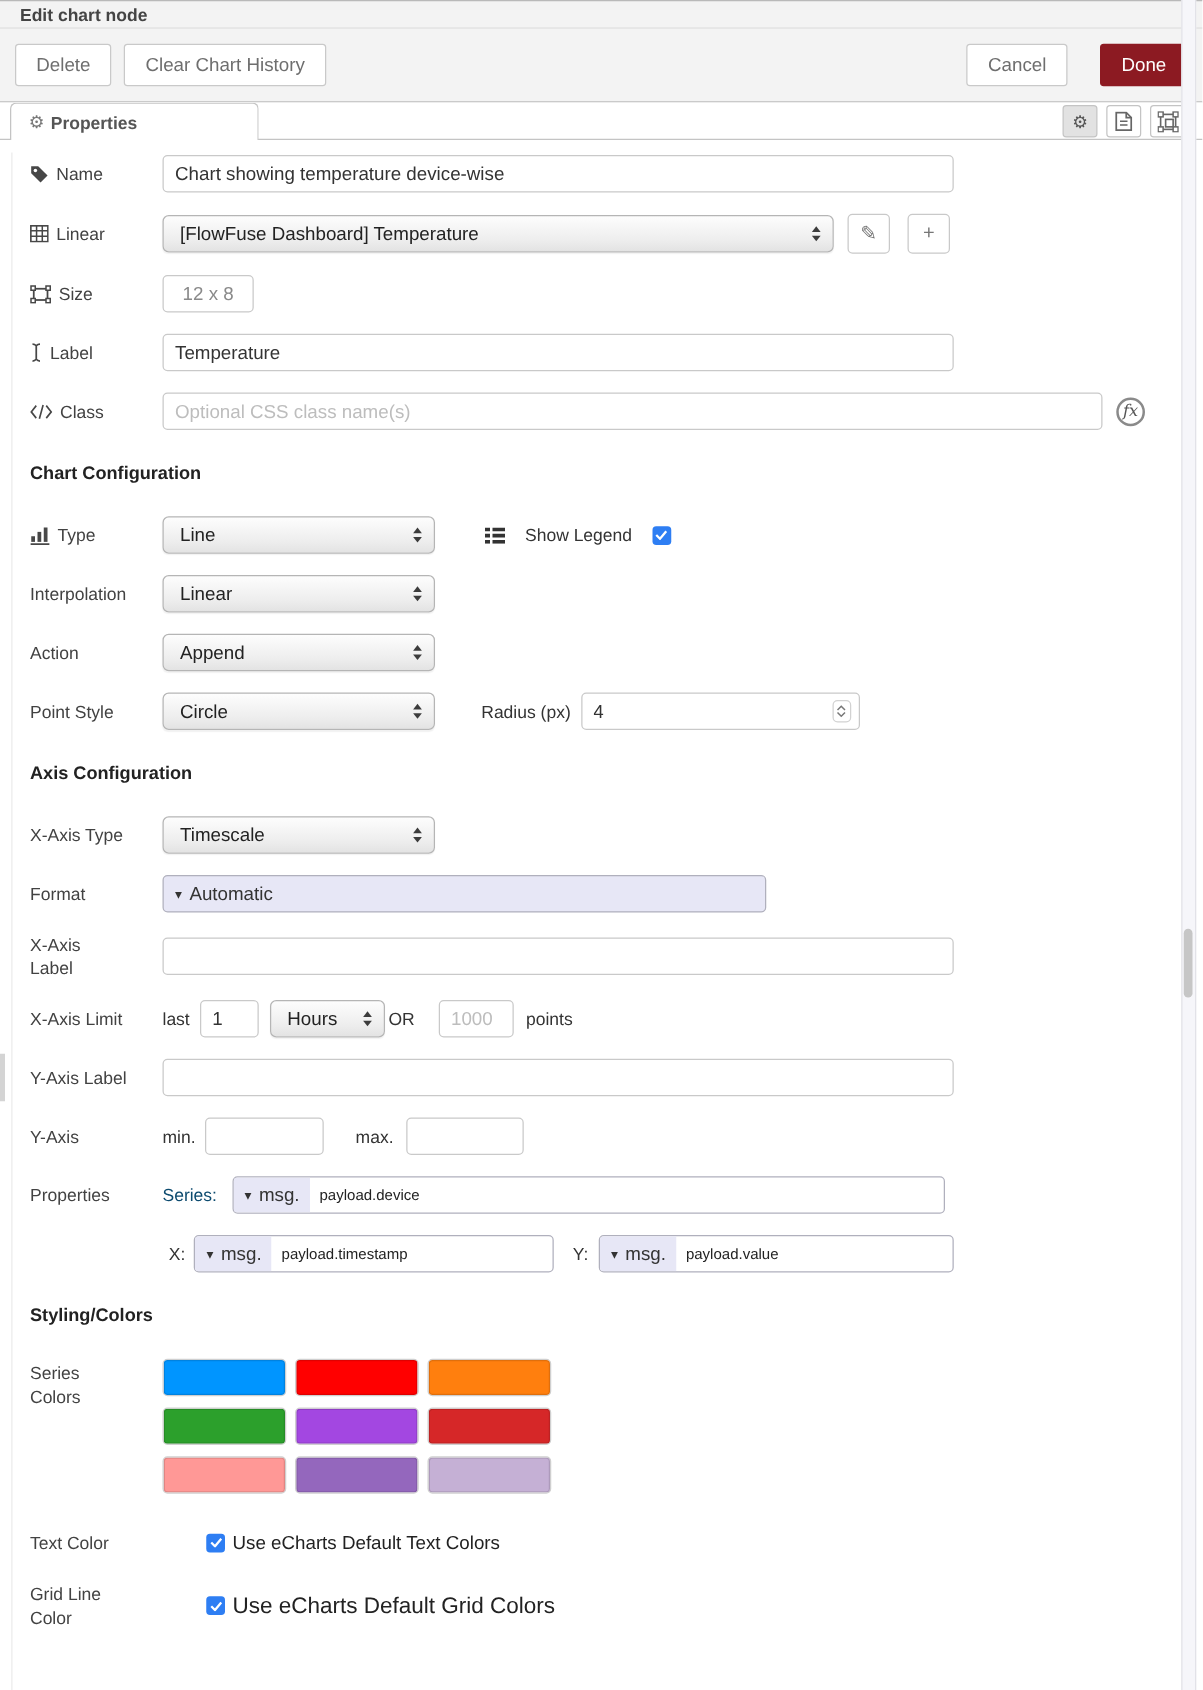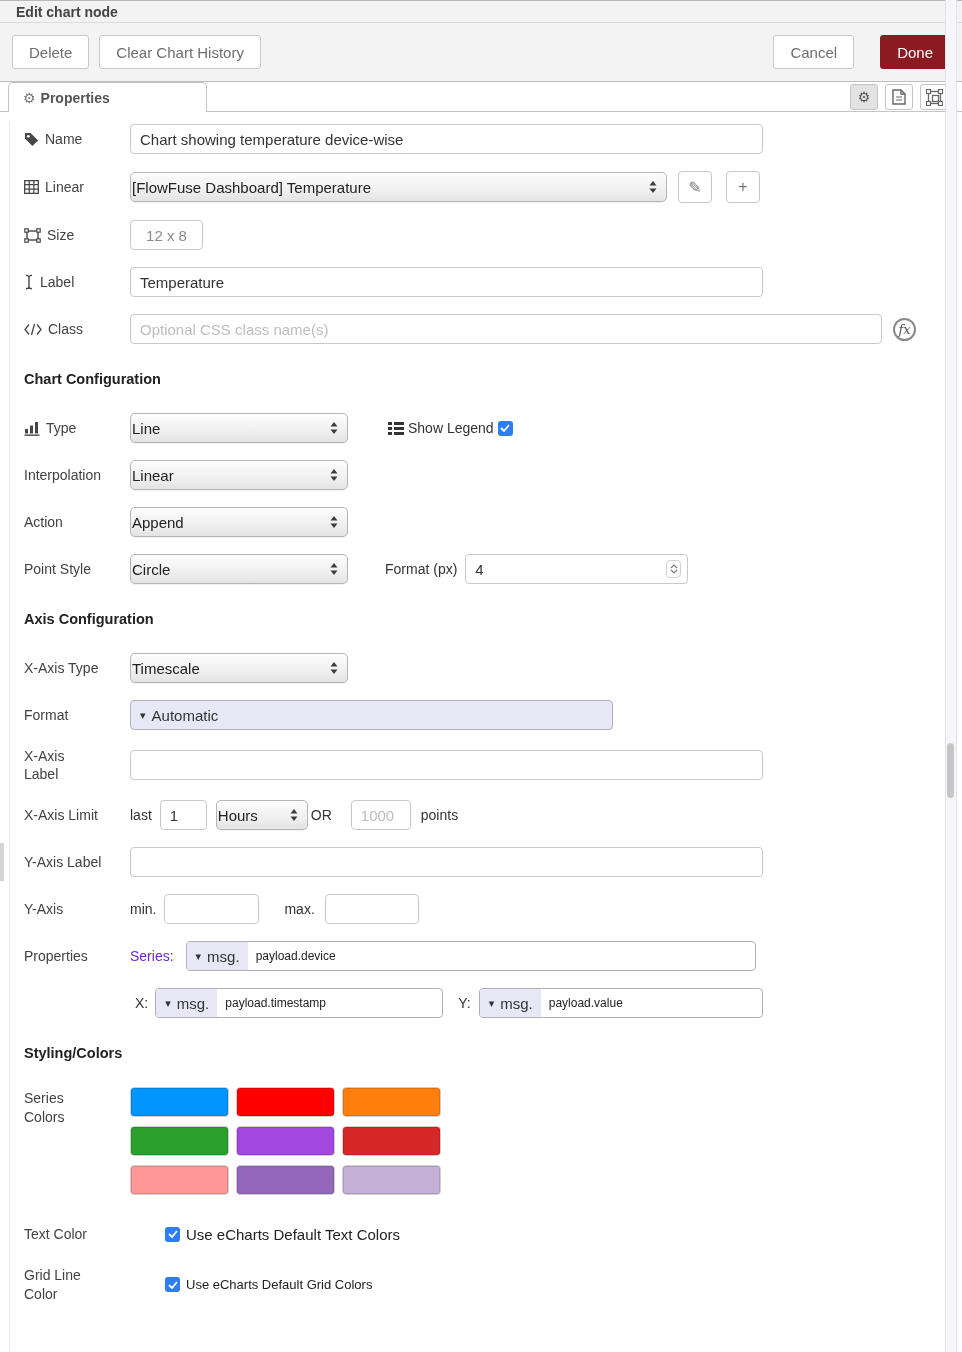--- a/index.html
+++ b/index.html
@@ -34,21 +34,21 @@
   .rlabel svg, .rlabel .gchar { flex:none; }
   input[type=text] { height:30px; border:1px solid #c9c9c9; border-radius:4px; padding:0 9px;
     font-size:15px; color:#333; font-family:inherit; outline:none; }
   input::placeholder { color:#bdbdbd; }
   .w-full { width:633px; }
   .section { font-weight:bold; color:#222; margin:27px 0 26px 0; font-size:14.5px; }
   
   .mselect { height:30px; border:1px solid #b5b5b5; border-radius:5px;
     background:linear-gradient(#fdfdfd,#ededed 70%,#e3e3e3);
     box-shadow:0 1px 1px rgba(0,0,0,.06); display:inline-flex; align-items:center;
-    padding:0 8px 0 1px; cursor:pointer; color:#222; font-size:15px; }
+    padding:0 8px 0 13px; cursor:pointer; color:#222; font-size:15px; }
   .mselect .sel-text { flex:1; }
   .w-select { width:218px; }
   
   .tinput { height:30px; border:1px solid #b0b0bd; border-radius:4px; display:inline-flex;
     align-items:stretch; overflow:hidden; background:#fff; }
   .tprefix { background:#e7e7f6; display:flex; align-items:center; gap:6px; padding:0 8px 0 9px;
     color:#333; font-size:15px; cursor:pointer; }
   .tcaret { font-size:11px; color:#333; }
   .tvalue { display:flex; align-items:center; padding:0 8px; color:#222; font-size:12px; flex:1; }
   .tinput.solid { background:#e7e7f6; }
@@ -63,21 +63,21 @@
     align-items:center; justify-content:center; flex:none; cursor:pointer; }
   .cbx svg { display:block; }
   
   .fx { width:23px; height:23px; border:2px solid #8a8a8a; border-radius:50%; color:#555;
     display:inline-flex; align-items:center; justify-content:center; margin-left:11px;
     font-family:"DejaVu Serif",serif; font-style:italic; font-size:13px; flex:none; }
   
   .swatches { display:grid; grid-template-columns:repeat(3,99px); gap:9px 7px; }
   .swatch { height:30px; border:1px solid #cfcfcf; border-radius:4px; cursor:pointer; }
   .swatch i { display:block; width:100%; height:100%; border-radius:3px; border:1px solid rgba(0,0,0,.12); }
-  .legend-group { display:flex; align-items:center; gap:4px; margin-left:40px; color:#333; }
+  .legend-group { display:flex; align-items:center; gap:16px; margin-left:40px; color:#333; }
   .size-btn { width:73px; height:30px; border:1px solid #c9c9c9; border-radius:4px; background:#fff;
     color:#8a8a8a; font-size:15px; display:inline-flex; align-items:center; justify-content:center; cursor:pointer;}
   .mini-btn { width:34px; height:32px; border:1px solid #c9c9c9; border-radius:4px; background:#fff;
     color:#777; display:inline-flex; align-items:center; justify-content:center; font-size:16px; cursor:pointer; }
   
   .scroll-track { position:absolute; top:0; bottom:0; right:5px; width:12px; background:#f6f6fa;
     border-left:1px solid #e2e2e8; border-right:1px solid #e2e2e8; z-index:5; }
   .scroll-thumb { position:absolute; top:743px; right:8px; width:7px; height:55px; background:#c6c6c6;
     border-radius:4px; z-index:6; }
   .left-line { position:absolute; left:9px; top:122px; bottom:0; width:1px; background:#ececec; z-index:4;}
@@ -265,21 +265,21 @@
     <div class="rlabel">
       <span>Point Style</span>
     </div>
     <div class="mselect w-select">
       <span class="sel-text">Circle</span>
       <svg width="10" height="14" viewBox="0 0 10 14">
         <path d="M5 1 L8.5 5.5 H1.5 Z" fill="#3c3c3c"></path>
           <path d="M5 13 L1.5 8.5 H8.5 Z" fill="#3c3c3c"></path>
       </svg>
     </div>
-    <span style="margin-left:37px; color:#333">Format (px)</span>
+    <span style="margin-left:37px; color:#333">Radius (px)</span>
     <span class="numwrap" style="margin-left:8px">
       <input type="text" value="4" style="">
       <span class="spin">
         <svg width="8" height="5" viewBox="0 0 8 5">
             <path d="M1 4 L4 1 L7 4" fill="none" stroke="#777" stroke-width="1.2"></path>
           </svg>
         <svg width="8" height="5" viewBox="0 0 8 5">
             <path d="M1 1 L4 4 L7 1" fill="none" stroke="#777" stroke-width="1.2"></path>
           </svg>
       </span>
@@ -353,21 +353,21 @@
     <span style="color:#333">min.</span>
     <input type="text" style="width: 95px; margin-left: 8px;" value="">
     <span style="margin-left:25px; color:#333">max.</span>
     <input type="text" style="width: 94px; margin-left: 10px;" value="">
   </div>
 
   <div class="row">
     <div class="rlabel">
       <span>Properties</span>
     </div>
-    <span style="color:#6d28d9">Series:</span>
+    <span style="color:#0c4a6e">Series:</span>
     <div class="tinput" style="width:570px; margin-left:12px">
       <span class="tprefix">
         <span class="tcaret">▾</span>
         <span>msg.</span>
       </span>
       <span class="tvalue">payload.device</span>
     </div>
   </div>
 
   <div class="row">
@@ -445,21 +445,21 @@
     <div class="rlabel">
       <span>Grid Line
 Color</span>
     </div>
     <span style="width:35px"></span>
     <span class="cbx">
       <svg width="10" height="8" viewBox="0 0 10 8">
           <path d="M1 4 L4 7 L9 1" fill="none" stroke="#fff" stroke-width="1.8"></path>
         </svg>
     </span>
-    <span style="margin-left:6px; color:#222; font-size:13px">Use eCharts Default Grid Colors</span>
+    <span style="margin-left:6px; color:#222; font-size:18px">Use eCharts Default Grid Colors</span>
   </div>
 
 </div>
 
 <div class="left-line"></div>
 <div class="left-notch"></div>
 <div class="scroll-track"></div>
 <div class="scroll-thumb"></div>
 
 </body></html>

